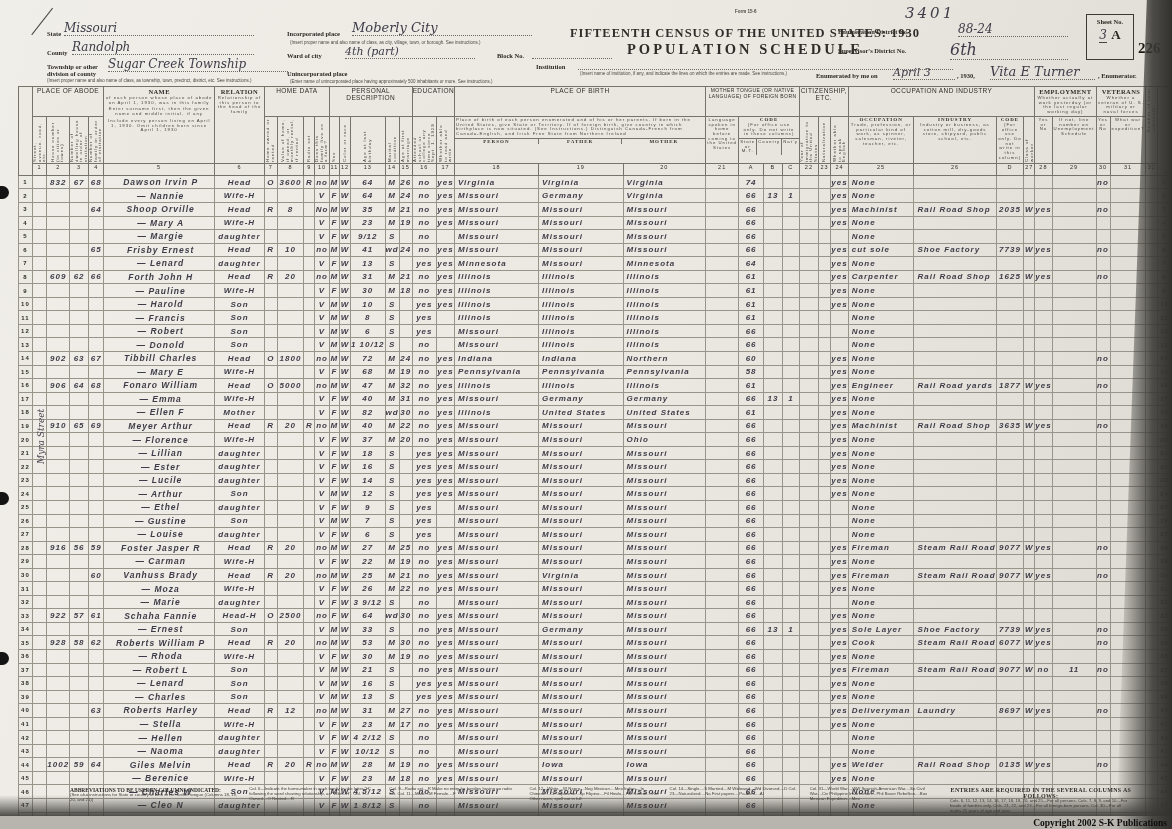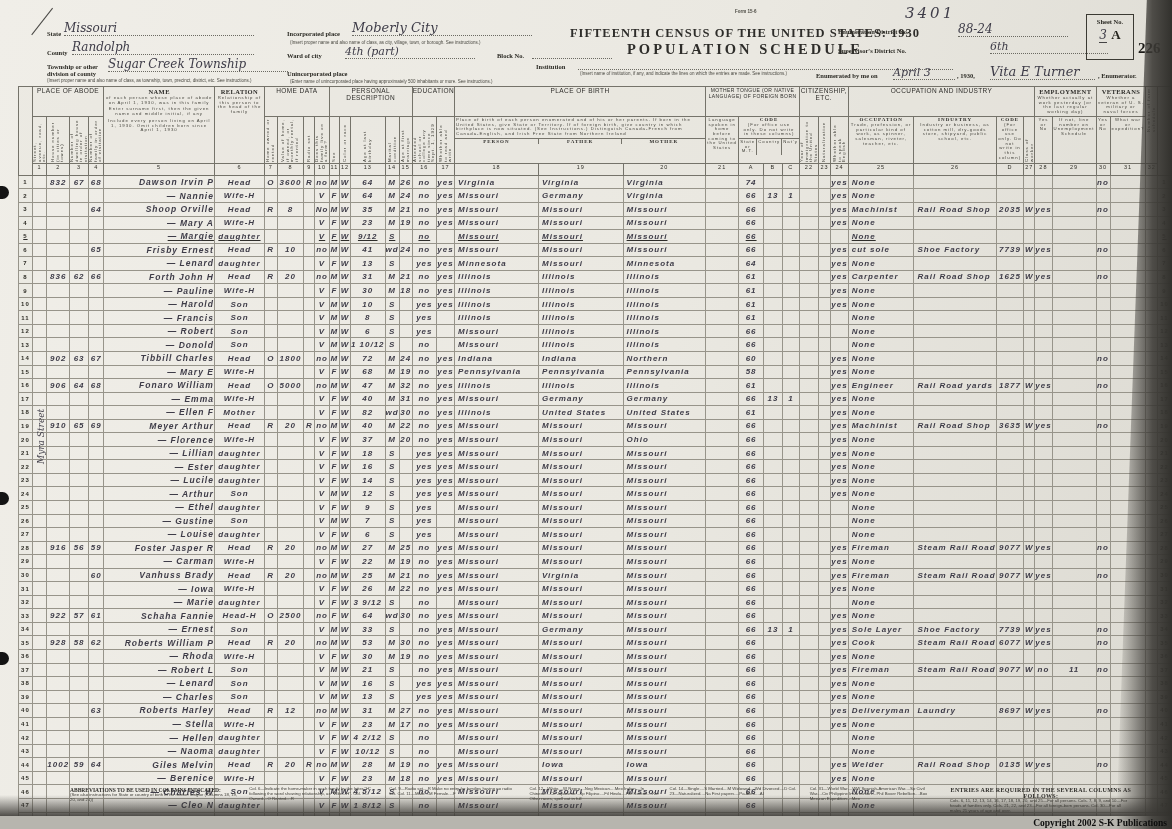--- a/index.html
+++ b/index.html
@@ -39,21 +39,21 @@
             font-weight:normal;}
   .gt{font:bold 6.5px "Liberation Serif",serif;letter-spacing:.4px;text-align:center;padding-top:1px;}
   .vert{writing-mode:vertical-rl;transform:rotate(180deg);font-size:4.3px;line-height:1.05;
         color:#45443d;margin:1px auto 0 auto;height:44px;text-align:left;}
   .hcell{font-size:4.3px;line-height:1.1;color:#45443d;text-align:center;padding:1px;}
   .hsub{font:bold 5px "Liberation Serif",serif;text-align:center;}
   .numrow th{font:bold 5.5px "Liberation Serif",serif;color:#2e2d26;text-align:center;height:11px;}
   .rown{font:bold 6px "Liberation Serif",serif;text-align:center;color:#2e2d26;background:rgba(230,228,220,.35);}
   tbody td{height:12.56px;font-size:7.5px;white-space:nowrap;text-align:center;}
   tbody td.hw{font-size:8px;}
-  tbody td.namec{text-align:right;padding-left:3px;font-size:8.5px;}
+  tbody td.namec{text-align:center;padding-left:3px;font-size:8.5px;}
   tbody td.bpc{text-align:left;padding-left:3px;}
   .vstreet{position:absolute;left:36px;top:370px;width:14px;height:132px;writing-mode:vertical-rl;
         transform:rotate(180deg);font:italic 9px "DejaVu Serif",serif;color:#46444e;text-align:center;overflow:hidden;}
   .ftitle{font:bold 5.5px "Liberation Serif",serif;}
   .ftxt{font:4.3px "Liberation Sans",sans-serif;color:#3c3b35;line-height:1.15;}
   .footwrap{position:absolute;left:70px;top:787px;width:1062px;display:flex;gap:10px;}
   .fcol{flex:1;}
   .entries{font:bold 6px "Liberation Serif",serif;text-align:center;letter-spacing:.3px;}
 </style>
 </head>
@@ -86,21 +86,21 @@
   <div class="abs census" style="left:545px;top:26px;width:400px;">FIFTEENTH CENSUS OF THE UNITED STATES: 1930</div>
   <div class="abs popsched" style="left:545px;top:41px;width:400px;">POPULATION SCHEDULE</div>
   <div class="abs lbl" style="left:536px;top:63px;">Institution</div>
   <div class="abs dot" style="left:578px;top:69px;width:375px;"></div>
   <div class="abs note" style="left:580px;top:71px;width:370px;">(Insert name of institution, if any, and indicate the lines on which the entries are made.  See instructions.)</div>
 
   <div class="abs hw" style="left:905px;top:4px;font-size:15px;letter-spacing:3px;">3401</div>
   <div class="abs lbl" style="left:838px;top:28px;">Enumeration District No.</div>
   <div class="abs hw dot" style="left:958px;top:22px;width:110px;font-size:12px;">88-24</div>
   <div class="abs lbl" style="left:838px;top:47px;">Supervisor's District No.</div>
-  <div class="abs hw dot" style="left:990px;top:40px;width:118px;font-size:11px;">6th</div>
+  <div class="abs hw dot" style="left:950px;top:40px;width:118px;font-size:16px;">6th</div>
   <div class="sheetbox">
     <div class="lbl" style="margin-top:3px;">Sheet No.</div>
     <span class="hw" style="font-size:12px;border-bottom:1px solid #444;">3</span>
     <span class="printed" style="font-weight:bold;font-size:13px;">A</span>
   </div>
   <div class="abs stamp" style="left:1138px;top:40px;">226</div>
 
   <div class="abs lbl" style="left:816px;top:72px;">Enumerated by me on</div>
   <div class="abs hw dot" style="left:893px;top:66px;width:62px;font-size:11px;">April 3</div>
   <div class="abs lbl" style="left:957px;top:72px;">, 1930,</div>
@@ -478,21 +478,21 @@
           <td></td>
           <td></td>
           <td></td>
           <td></td>
           <td></td>
           <td></td>
           <td></td>
           <td></td>
           <td class="rown">4</td>
         </tr>
-        <tr style="height: 12.56px; text-decoration: underline;">
+        <tr style="height: 12.56px;">
           <td class="rown">5</td>
           <td></td>
           <td></td>
           <td></td>
           <td></td>
           <td class="hw namec">— Margie</td>
           <td class="hw">daughter</td>
           <td></td>
           <td></td>
           <td></td>
@@ -601,21 +601,21 @@
           <td></td>
           <td></td>
           <td></td>
           <td></td>
           <td></td>
           <td class="rown">7</td>
         </tr>
         <tr style="height: 12.56px;">
           <td class="rown">8</td>
           <td></td>
-          <td class="hw">836</td>
+          <td class="hw">609</td>
           <td class="hw">62</td>
           <td class="hw">66</td>
           <td class="hw namec">Forth John H</td>
           <td class="hw">Head</td>
           <td class="hw">R</td>
           <td class="hw">20</td>
           <td></td>
           <td class="hw">no</td>
           <td class="hw">M</td>
           <td class="hw">W</td>
@@ -1524,21 +1524,21 @@
           <td></td>
           <td></td>
           <td class="rown">30</td>
         </tr>
         <tr style="height: 12.56px;">
           <td class="rown">31</td>
           <td></td>
           <td></td>
           <td></td>
           <td></td>
-          <td class="hw namec">— Iowa</td>
+          <td class="hw namec">— Moza</td>
           <td class="hw">Wife-H</td>
           <td></td>
           <td></td>
           <td></td>
           <td class="hw">V</td>
           <td class="hw">F</td>
           <td class="hw">W</td>
           <td class="hw">26</td>
           <td class="hw">M</td>
           <td class="hw">22</td>

